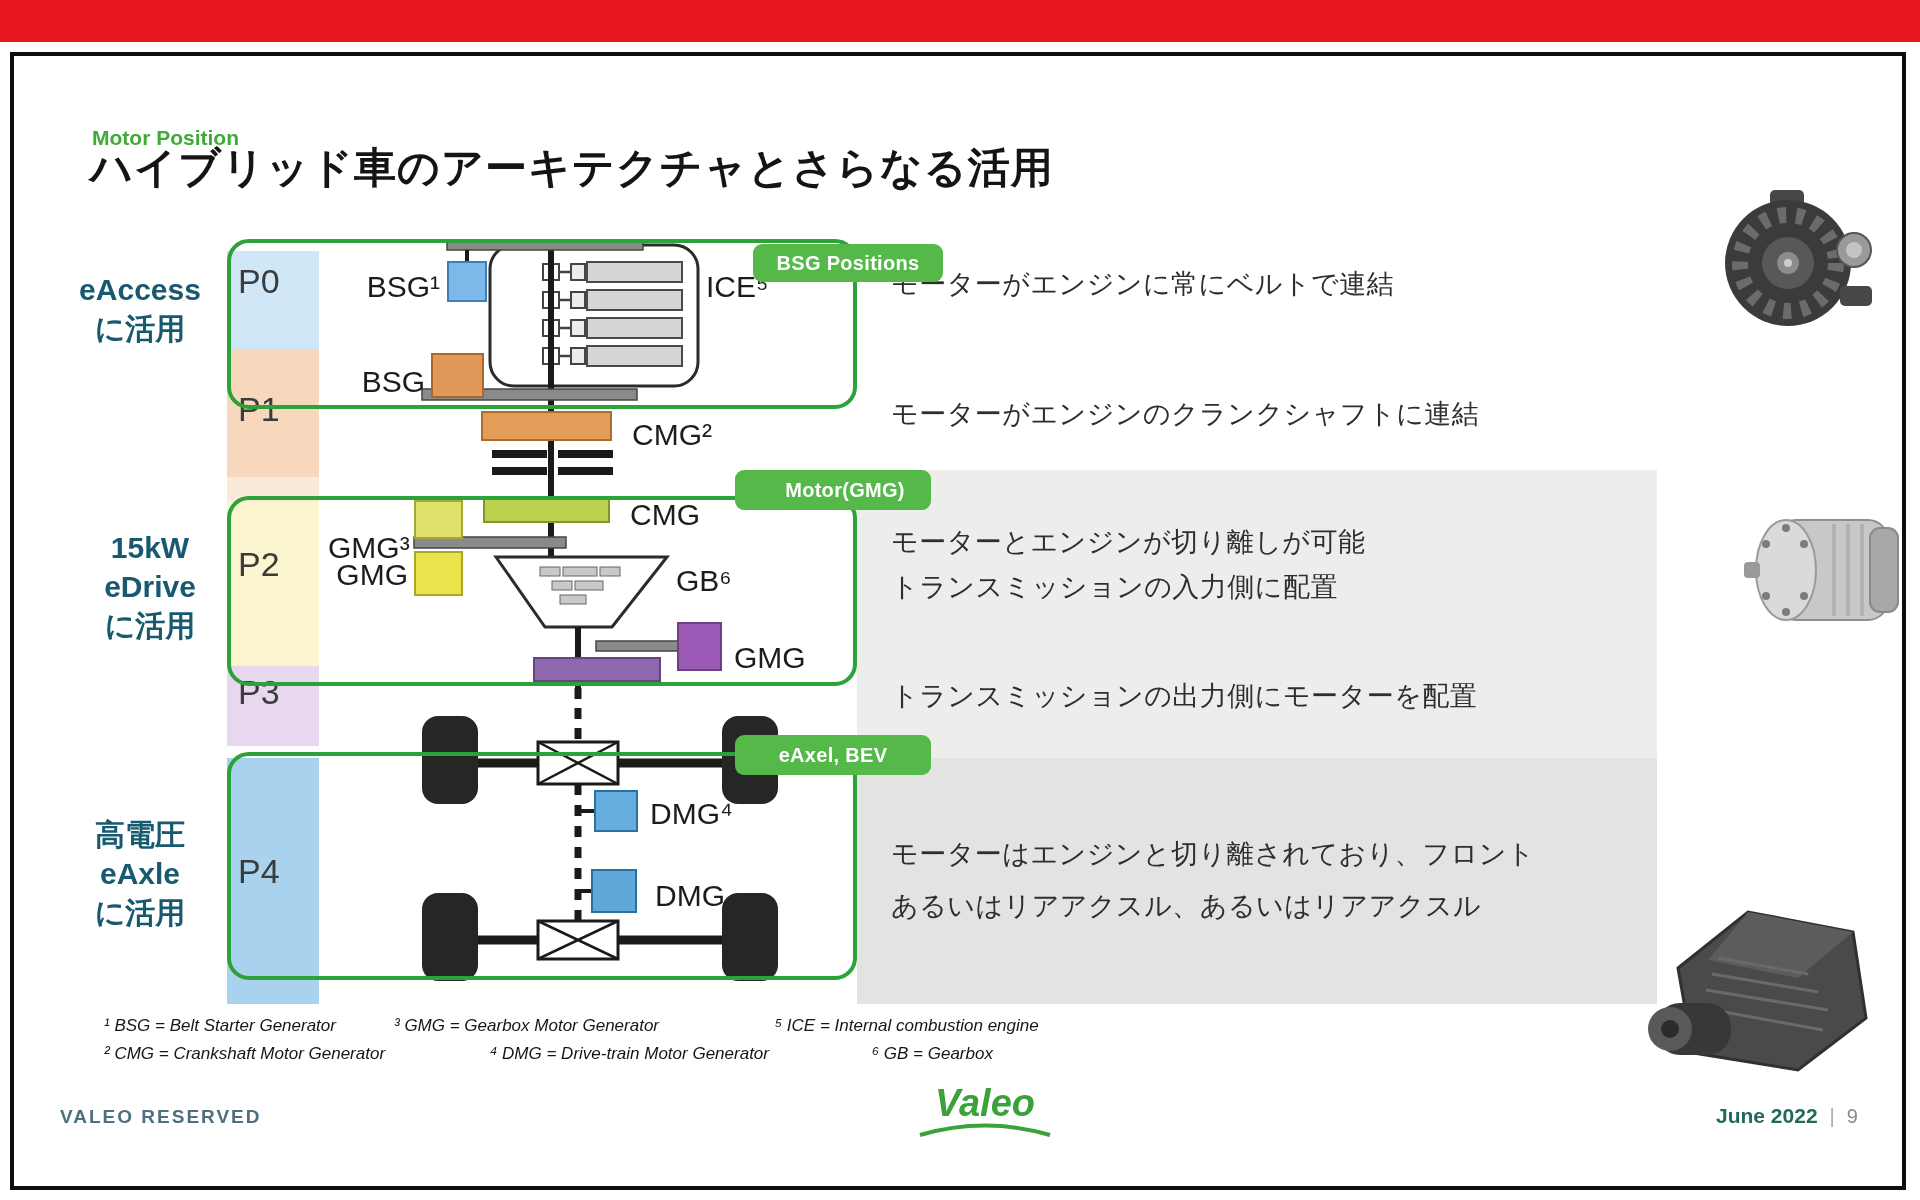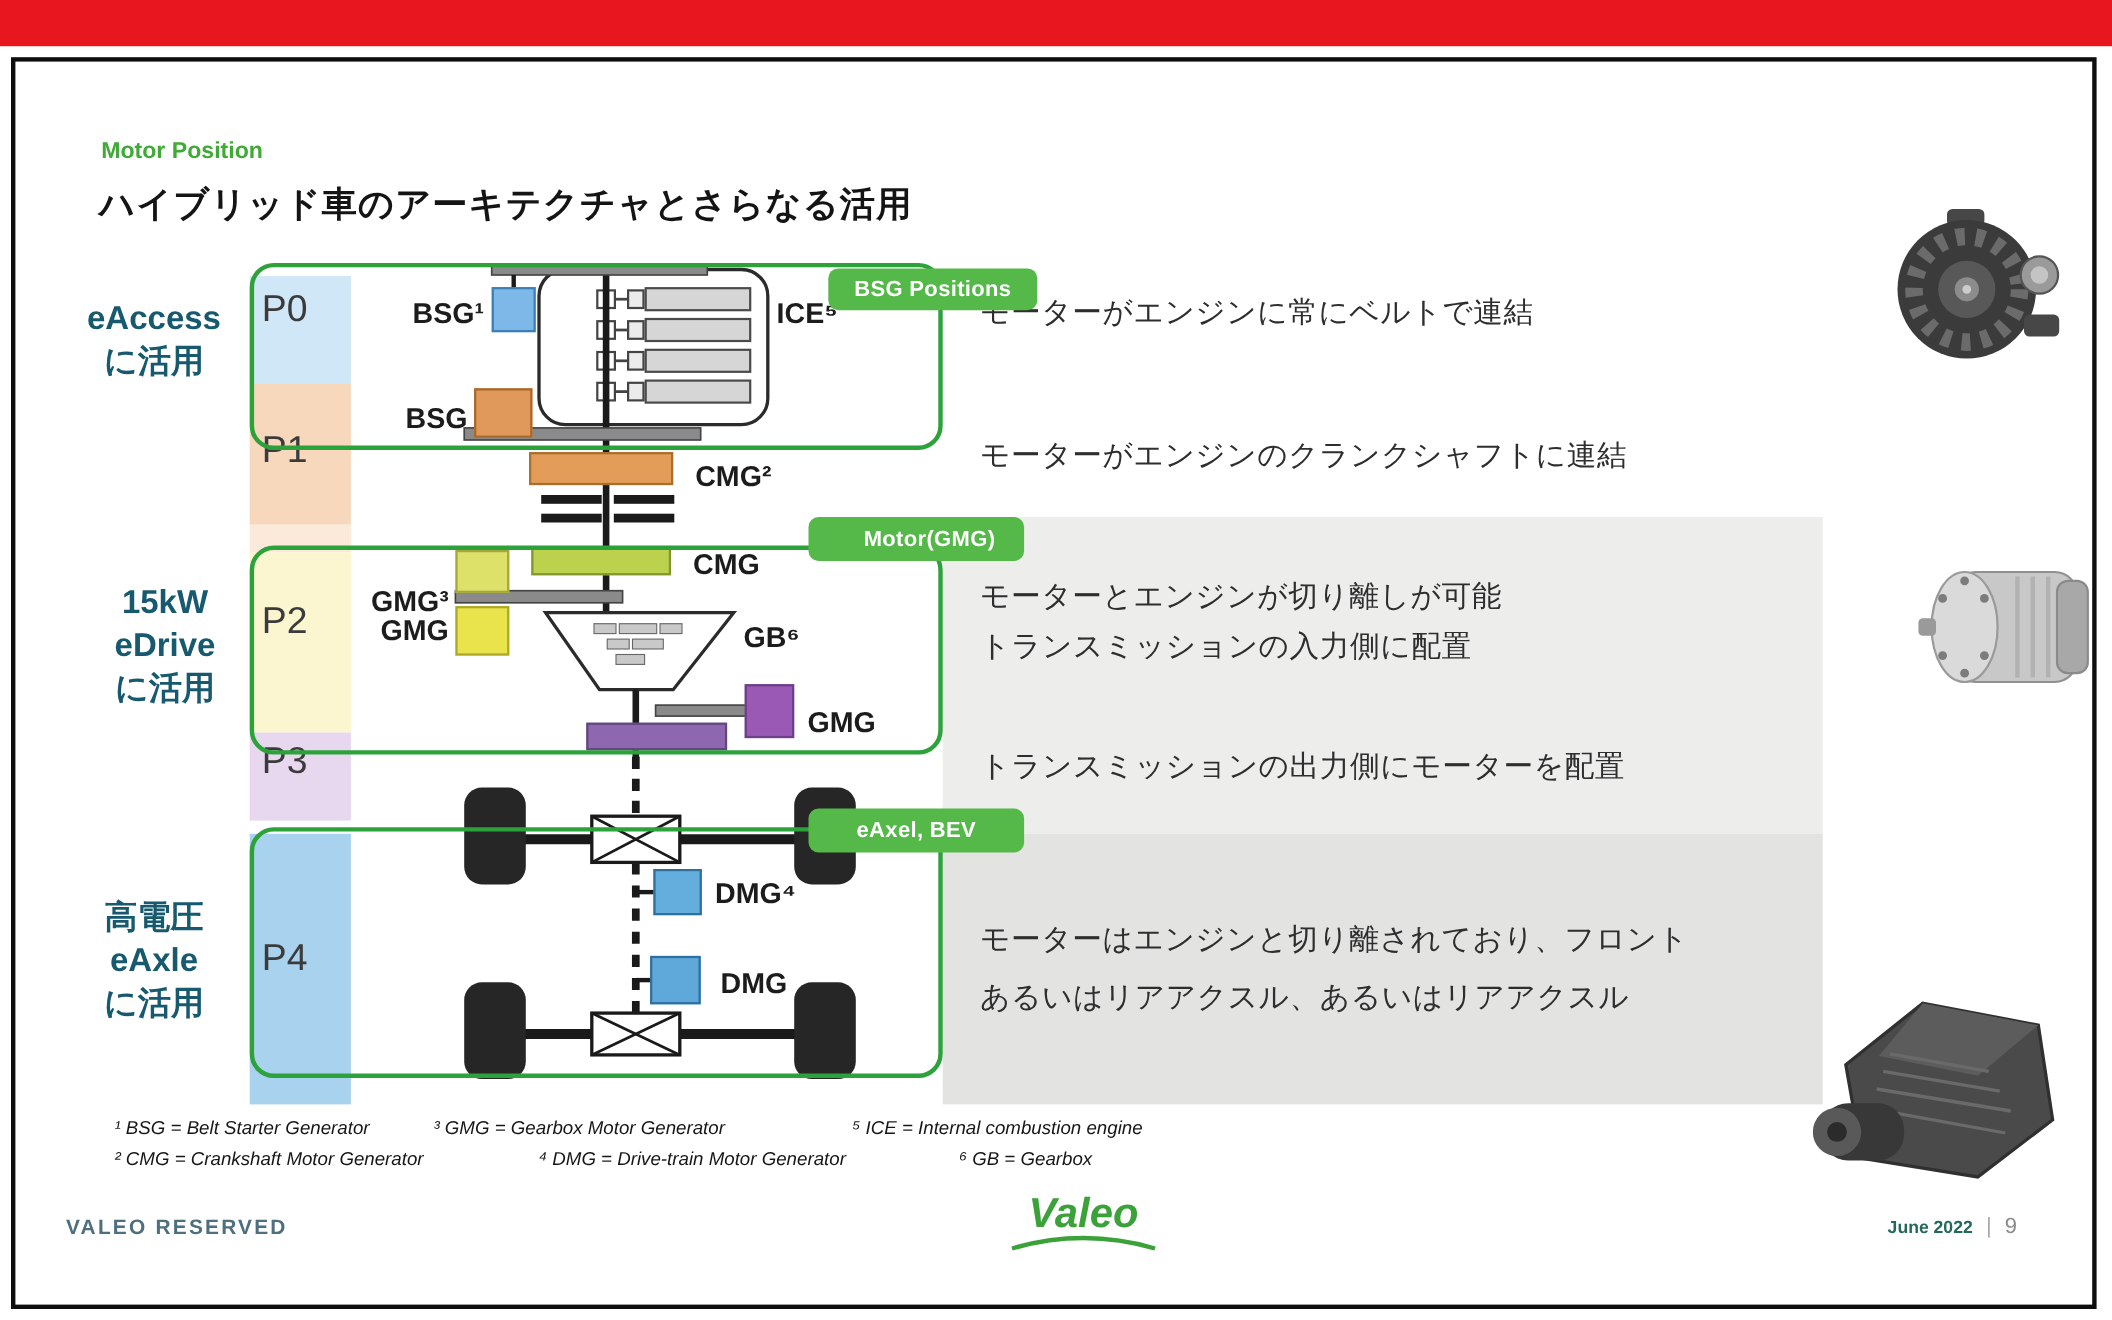--- a/index.html
+++ b/index.html
@@ -11,34 +11,34 @@
   .frame { position:absolute; left:10px; top:52px; width:1896px; height:1138px;
            border:4px solid #0e0e0e; background:transparent; z-index:0; }
   .graybg { position:absolute; z-index:1; }
   .band { position:absolute; left:227px; width:92px; z-index:2; }
   .plabel { position:absolute; z-index:5; font-size:34px; color:#3b3b3b; font-weight:400; }
   .gbox { position:absolute; border:4px solid #2da13a; border-radius:22px; z-index:6; }
   .pill { position:absolute; background:#54b948; color:#ffffff; font-weight:700; font-size:20px;
           display:flex; align-items:center; justify-content:center; border-radius:9px; z-index:7;
           letter-spacing:0.3px; }
   .eyebrow { position:absolute; left:92px; top:126px; font-size:21px; font-weight:700; color:#3faa36; z-index:5; }
-  .title { position:absolute; left:90px; top:164px; font-size:32px; font-weight:700; color:#141414; z-index:5; letter-spacing:1px; }
+  .title { position:absolute; left:90px; top:140px; font-size:42px; font-weight:700; color:#141414; z-index:5; letter-spacing:1px; }
   .sideLabel { position:absolute; z-index:5; font-size:30px; font-weight:700; color:#17596e;
                text-align:center; line-height:39px; }
   .cbox { position:absolute; z-index:4; border:2px solid; }
-  .clabel { position:absolute; z-index:5; font-size:26px; font-weight:700; color:#1c1c1c; }
+  .clabel { position:absolute; z-index:5; font-size:30px; font-weight:400; color:#1c1c1c; }
   .r { text-align:right; }
   .jdesc { position:absolute; z-index:5; font-size:27px; font-weight:500; color:#2e2e2e; letter-spacing:0.5px; }
   .fnote { position:absolute; z-index:5; font-size:17px; font-style:italic; color:#161616; }
   .reserved { position:absolute; left:60px; top:1106px; font-size:19px; letter-spacing:2px;
               color:#4e6f7e; font-weight:700; z-index:5; }
   .logo { position:absolute; left:912px; top:1084px; width:146px; text-align:center; z-index:5; }
   .logoText { font-size:38px; font-weight:700; font-style:italic; color:#3ba139; line-height:38px; }
   .dateblock { position:absolute; left:1716px; top:1104px; z-index:5; display:flex; align-items:baseline; gap:12px; }
-  .dateTxt { font-size:16px; font-weight:700; color:#23685c; }
+  .dateTxt { font-size:21px; font-weight:700; color:#23685c; }
   .sepTxt  { font-size:20px; color:#a9a9a9; }
   .pageTxt { font-size:20px; color:#8b8b8b; }
   svg { display:block; }
 </style>
 </head>
 <body>
 
 <div class="page">
 
   <div class="redbar"></div>

